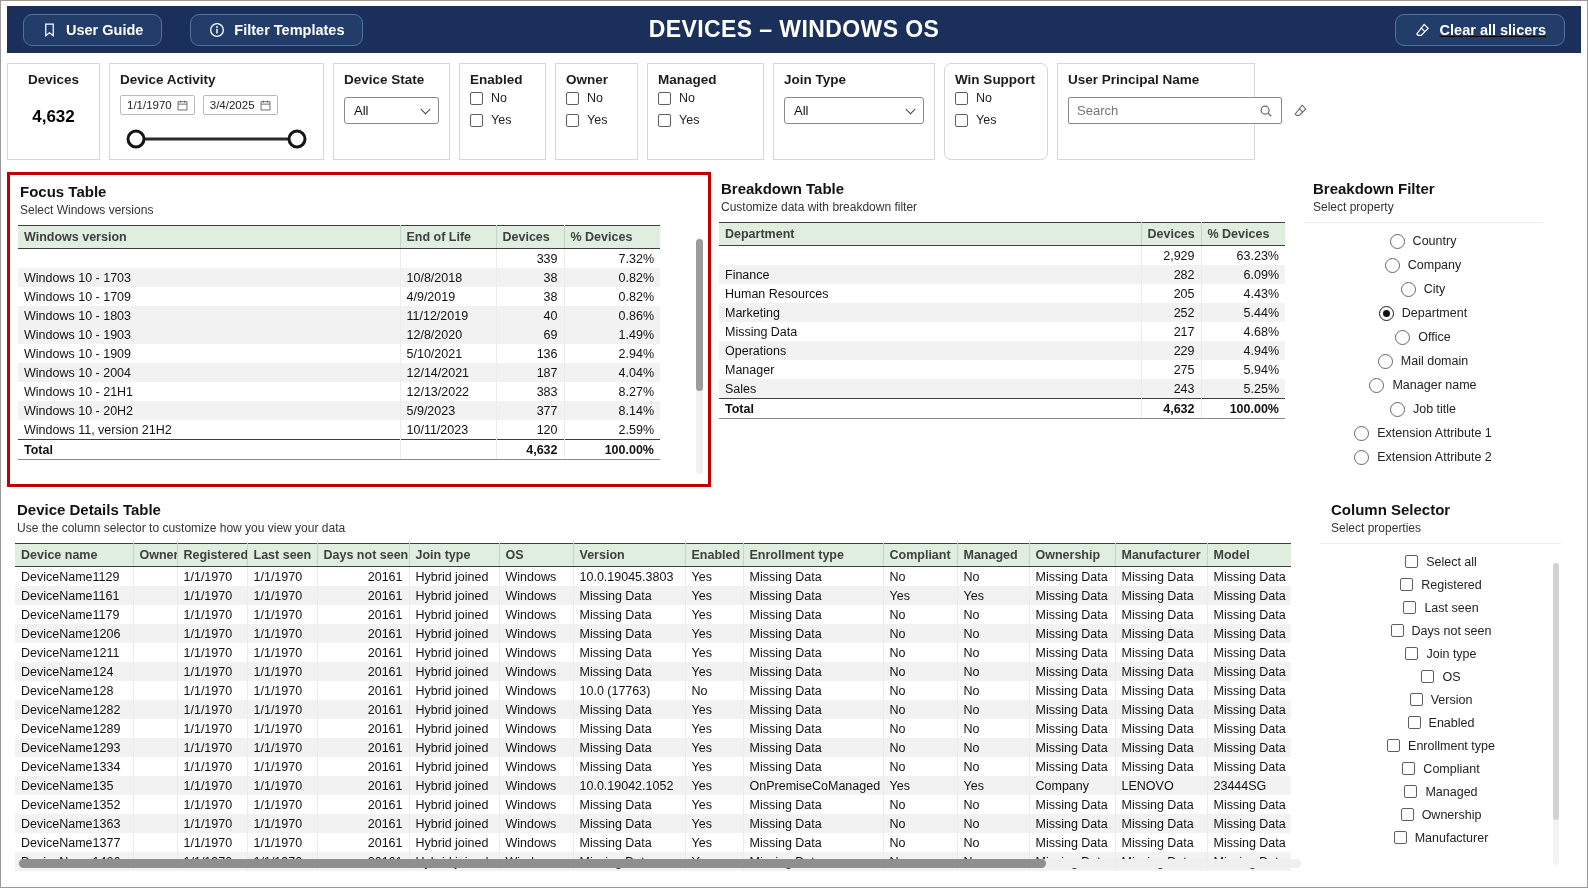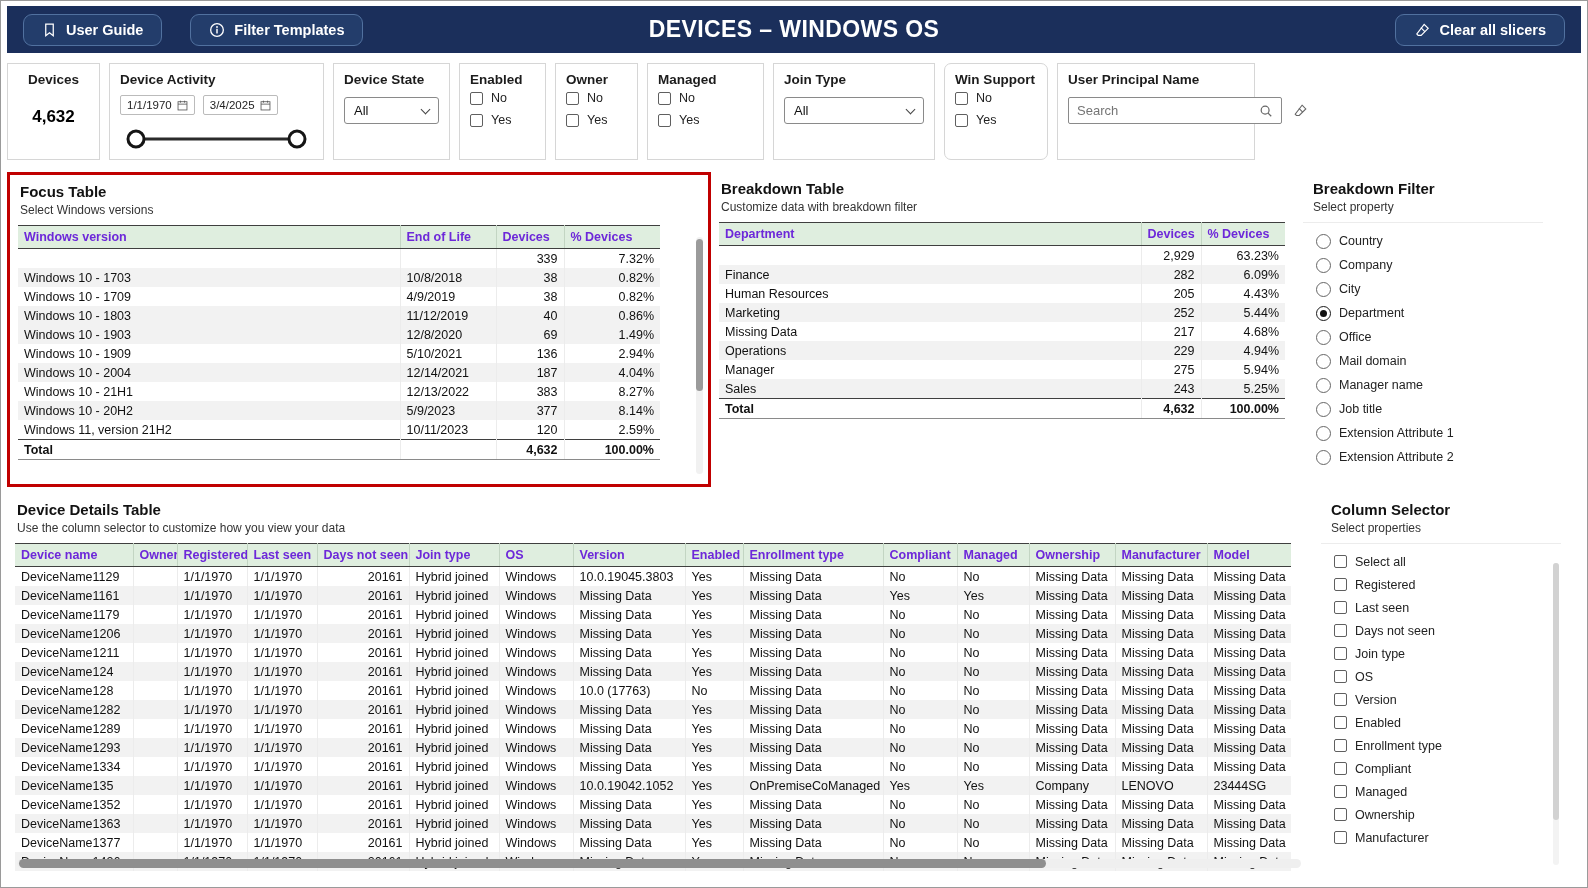--- a/index.html
+++ b/index.html
@@ -4,21 +4,21 @@
 <style>
   * { margin:0; padding:0; box-sizing:border-box; }
   body { background:#e9e9e9; font-family:"Liberation Sans", sans-serif; }
   .page { width:1588px; height:888px; background:#fff; border:1px solid #9a9a9a; position:relative; padding:5px 6px; overflow:hidden; }
 
   
   .topbar { height:47px; background:var(--navy,#1B2F5B); display:flex; align-items:center; padding:0 16px; position:relative; }
   .tb-left { display:flex; gap:28px; align-items:center; }
   .tb-btn { display:flex; align-items:center; gap:9px; padding:7px 18px; border:1px solid #51719F; border-radius:9px; background:#233D6B; color:#fff; font-size:14.5px; font-weight:700; cursor:pointer; white-space:nowrap; }
   .tb-title { position:absolute; left:50%; transform:translateX(-50%); color:#fff; font-size:23px; font-weight:700; letter-spacing:.4px; white-space:nowrap; }
-  .tb-right { margin-left:auto; }
+  .tb-right { margin-left:auto;text-decoration:underline; }
 
   
   .slicer-row { display:flex; gap:9px; margin-top:10px; }
   .card { background:#fff; border:1px solid #d6d6d6; height:97px; padding:8px 10px; position:relative; flex:none; }
   .card-label { font-size:13.5px; font-weight:600; color:#1c1c1c; white-space:nowrap; overflow:hidden; }
   .card-devices { width:93px; text-align:center; }
   .big-value { font-size:17px; font-weight:700; color:#000; margin-top:20px; }
   .card-activity { width:215px; }
   .dates { display:flex; gap:8px; margin-top:8px; }
   .date-input { display:flex; align-items:center; gap:5px; border:1px solid #bbb; border-radius:2px; padding:3px 6px; font-size:11.5px; color:#222; cursor:pointer; }
@@ -53,38 +53,38 @@
   .panel-title { font-size:15px; font-weight:700; color:#121212; padding:8px 10px 0; }
   .panel-sub { font-size:12px; color:#333; padding:3px 10px 8px; }
   .focus-panel { width:704px; height:315px; border:3px solid var(--focus-red,#C00000); }
   .breakdown-panel { width:592px; height:315px; }
   .filter-panel { width:240px; height:315px; }
   .details-panel { width:1304px; height:380px; overflow:hidden; }
   .selector-panel { width:240px; height:380px; }
   .side-head { border-bottom:1px solid #ececec; }
 
   table.data { border-collapse:collapse; table-layout:fixed; margin-left:8px; }
-  table.data th { background:var(--header-green,#DFEEDF); font-weight:700; font-size:12.5px; color:#6d28d9; text-align:left; padding:4px 6px; border-top:1.5px solid #3f3f3f; border-bottom:1px solid #3f3f3f; border-right:1px solid #c3d5c3; white-space:nowrap; overflow:hidden; }
+  table.data th { background:var(--header-green,#DFEEDF); font-weight:700; font-size:12.5px; color:#404040; text-align:left; padding:4px 6px; border-top:1.5px solid #3f3f3f; border-bottom:1px solid #3f3f3f; border-right:1px solid #c3d5c3; white-space:nowrap; overflow:hidden; }
   table.data th:last-child { border-right:none; }
   table.data td { font-size:12.5px; color:#111; padding:2.5px 6px; white-space:nowrap; overflow:hidden; border-right:1px solid #ececec; line-height:14px; }
   table.data td:last-child { border-right:none; }
   table.data tr.alt td { background:var(--row-alt,#F2F2F2); }
   table.data tr.total td { font-weight:700; border-top:1px solid #3f3f3f; border-bottom:1px solid #8a8a8a; background:#fff; }
   .r { text-align:right; }
 
   .vscroll { position:absolute; right:5px; top:62px; bottom:10px; width:7px; background:#f1f1f1; border-radius:4px; }
   .vscroll .thumb { position:absolute; top:1%; height:64%; width:100%; background:#9b9b9b; border-radius:4px; cursor:pointer; }
   .tbl-clip { height:330px; overflow:hidden; }
   .hscroll { position:absolute; left:10px; right:10px; bottom:5px; height:9px; background:#efefef; border-radius:5px; }
   .hscroll .thumb { position:absolute; left:2px; top:0; width:80%; height:100%; background:#8f8f8f; border-radius:5px; cursor:pointer; }
   .side-scroll { position:absolute; right:2px; top:70px; bottom:8px; width:6px; background:#f3f3f3; border-radius:3px; }
   .side-scroll .thumb { position:absolute; top:0; height:85%; width:100%; background:#d2d2d2; border-radius:3px; cursor:pointer; }
 
   .opt-list { padding:6px 13px; display:flex; flex-direction:column; }
-  .opt-list .opt { padding:4.5px 0; }
+  .opt-list .opt { padding:4.5px 0;justify-content:center; }
   .icon { display:inline-flex; align-items:center; justify-content:center; flex:none; }
 </style>
 </head>
 <body>
 
 <div class="page">
 
   <header class="topbar">
     <div class="tb-left">
       <button class="tb-btn">

